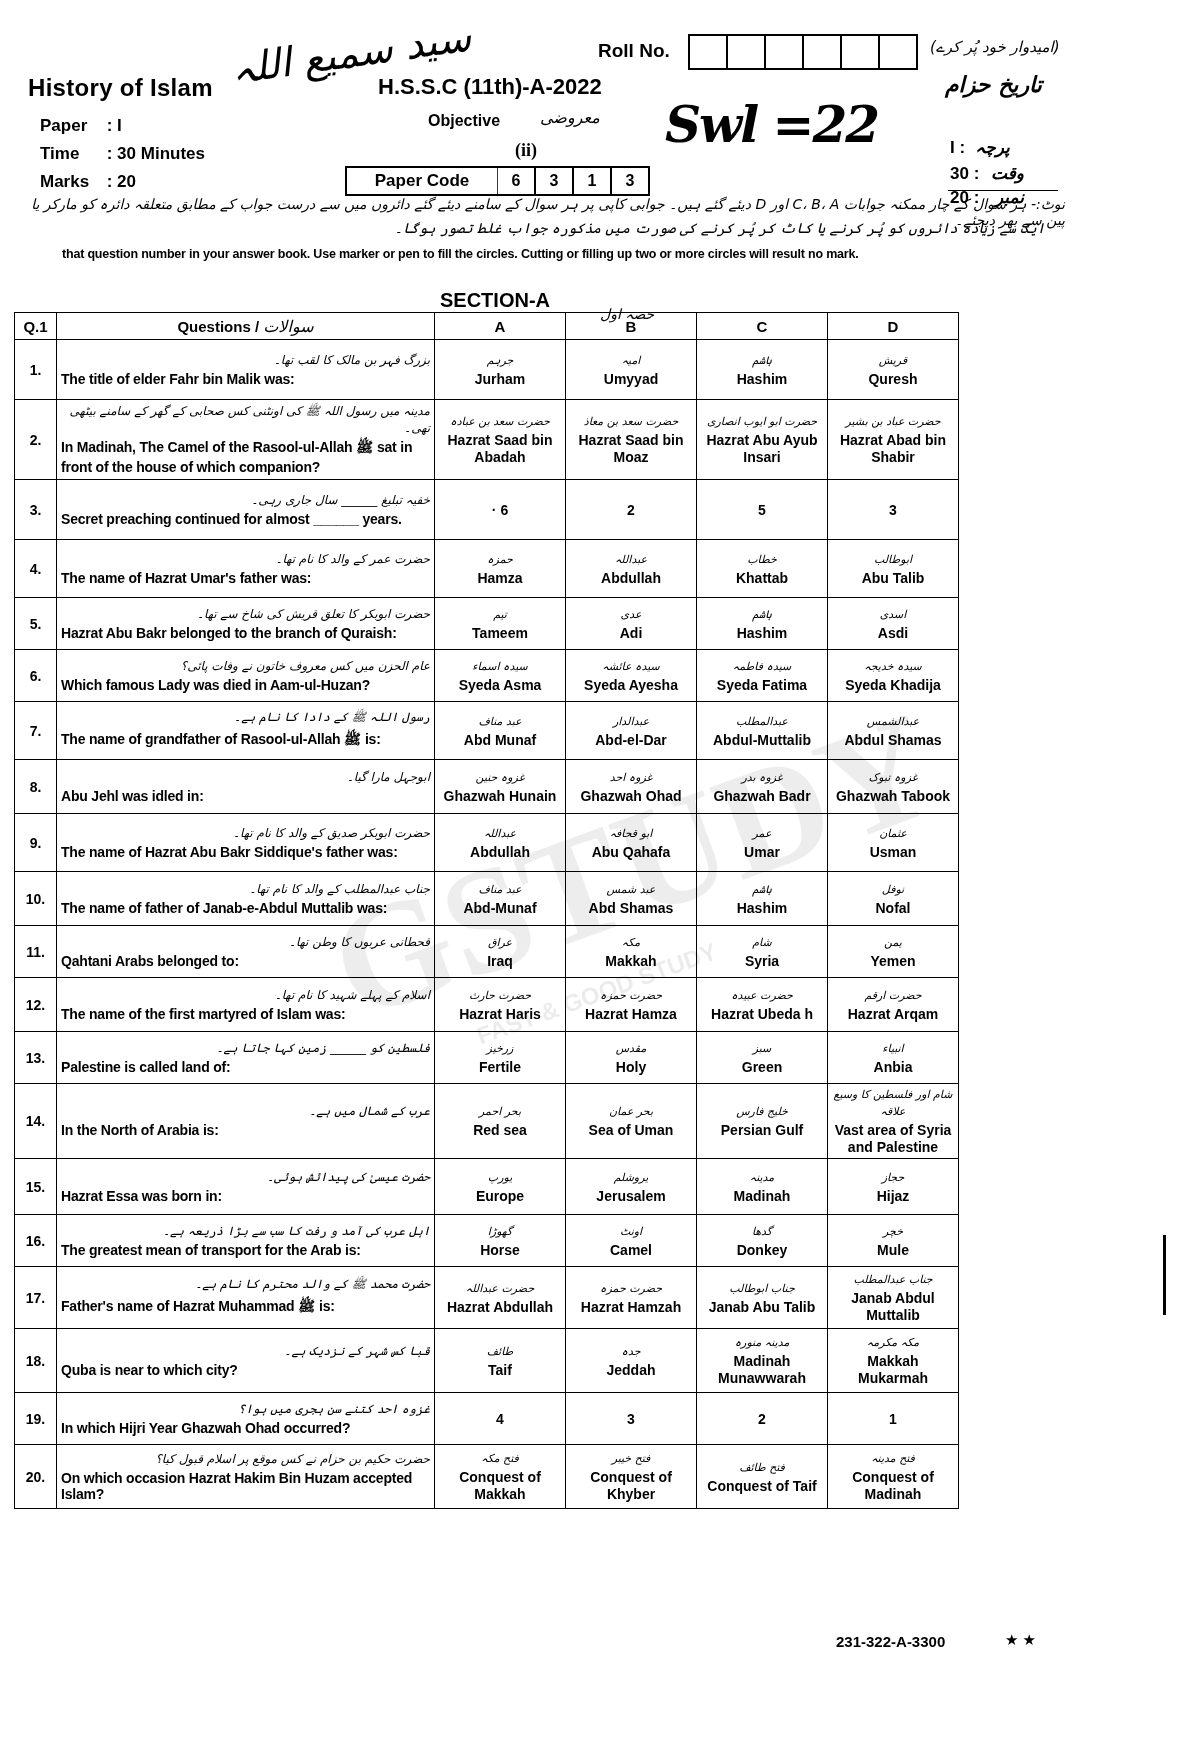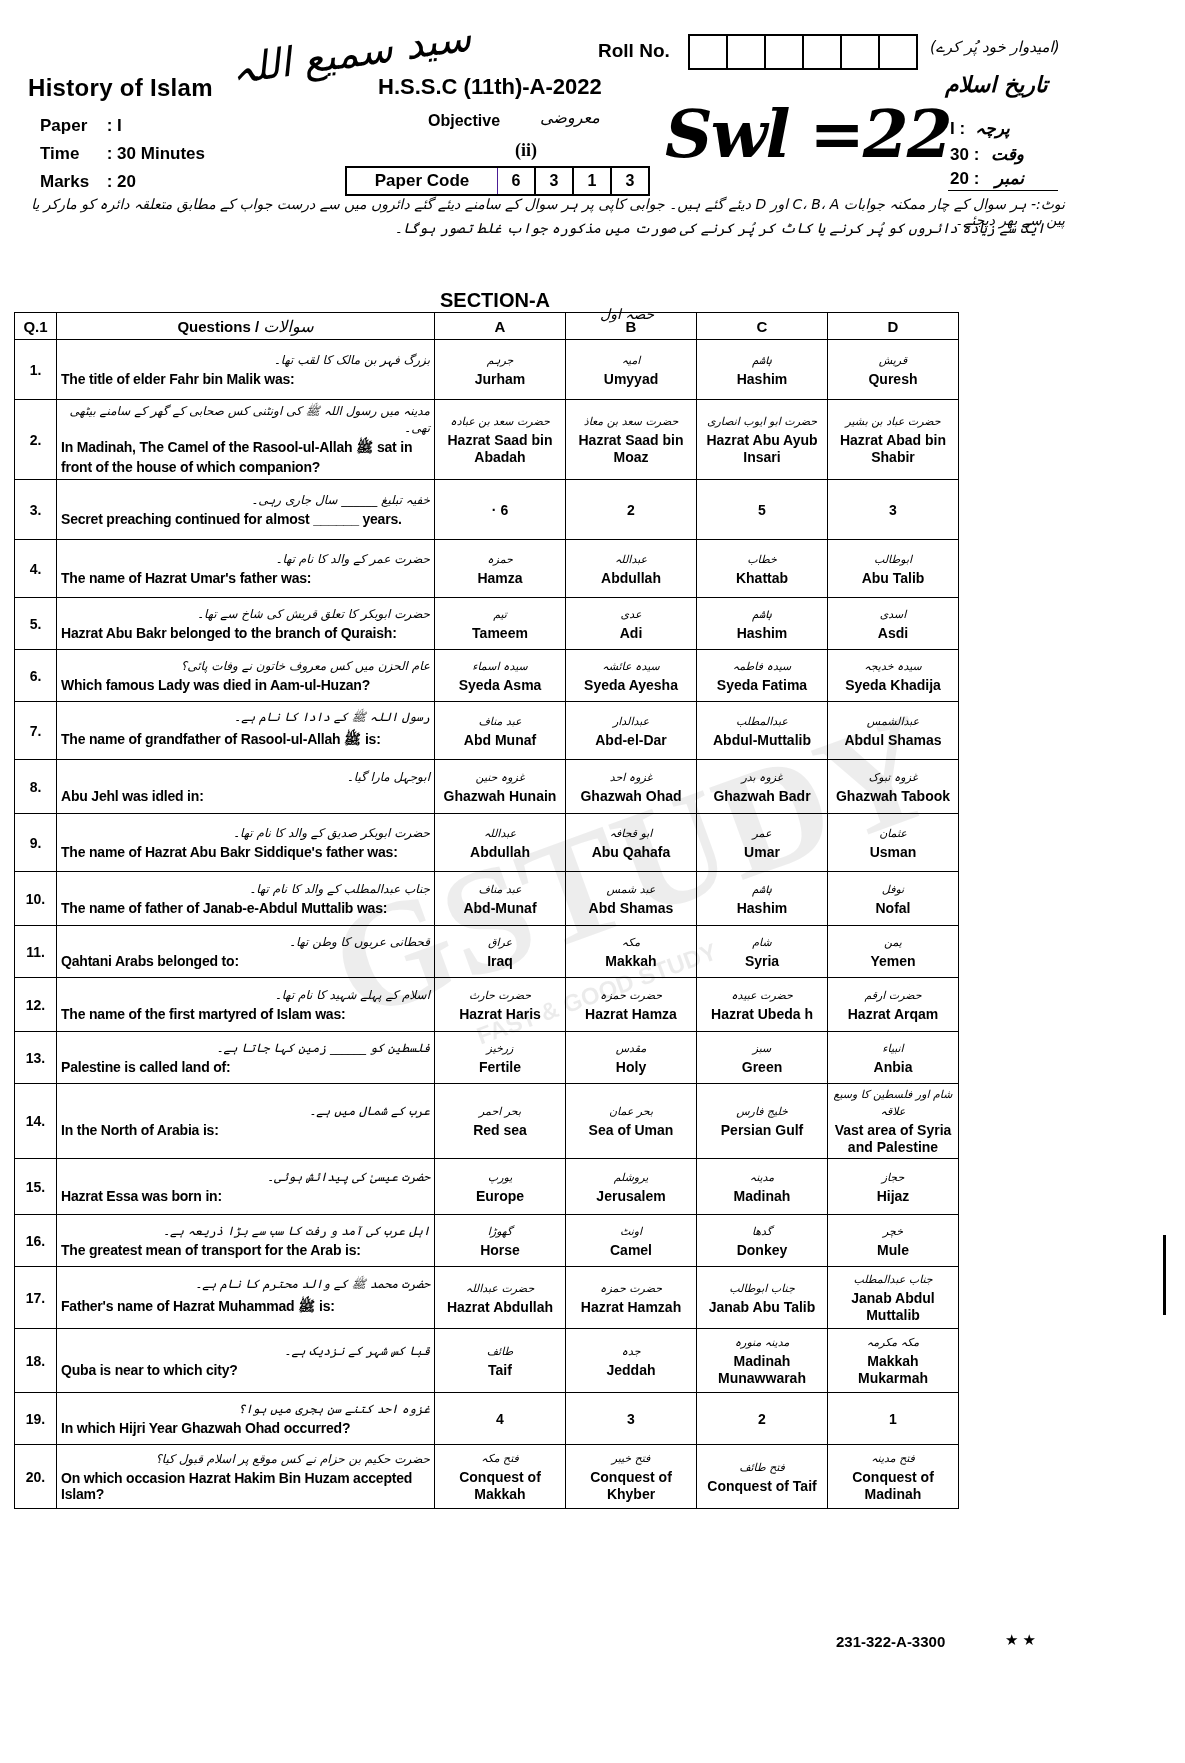--- a/index.html
+++ b/index.html
@@ -18,23 +18,23 @@
   #objective { left: 428px; top: 112px; font-size: 16px; font-weight: bold; }
   #objective-ur { left: 540px; top: 108px; font-size: 16px; }
   #paper-version { left: 515px; top: 140px; font-size: 18px; font-weight: bold; font-family: "Liberation Serif", serif; }
 
   #roll-label { left: 598px; top: 40px; font-size: 19px; font-weight: bold; }
   #roll-boxes { left: 688px; top: 34px; display: flex; border: 2px solid #000; height: 32px; }
   #roll-boxes .box { width: 36px; height: 32px; border-right: 2px solid #000; }
   #roll-boxes .box:last-child { border-right: none; }
   #roll-ur { left: 930px; top: 38px; font-size: 15px; }
   #subject-ur { left: 945px; top: 72px; font-size: 22px; font-weight: bold; }
-  #handwritten { left: 665px; top: 95px; font-size: 66px; font-weight: bold; font-family: "DejaVu Serif", serif; font-style: italic; letter-spacing: -2px; }
+  #handwritten { left: 665px; top: 95px; font-size: 50px; font-weight: bold; font-family: "DejaVu Serif", serif; font-style: italic; letter-spacing: -2px; }
   .meta-ur { left: 950px; font-size: 17px; font-weight: bold; }
-  .meta-ur .ur { display: inline-block; width: 40px; text-align: right; font-family: "DejaVu Sans", sans-serif; font-style: italic; }
+  .meta-ur .ur { display: inline-block; width: 40px; text-align: right; font-family: "DejaVu Sans", sans-serif; font-style: italic; margin-top: 19px; }
 
   #paper-code { left: 345px; top: 166px; display: flex; border: 2px solid #000; height: 26px; }
   #paper-code .pc-lbl { width: 150px; text-align: center; font-weight: bold; font-size: 17px; line-height: 26px; border-right: 1px solid #4c1d95; }
   #paper-code .pc-digit { width: 36px; text-align: center; font-weight: bold; font-size: 16px; line-height: 26px; border-right: 2px solid #000; }
   #paper-code .pc-digit:last-child { border-right: none; }
   #marks-line { left: 948px; top: 190px; width: 110px; border-top: 1.5px solid #000; }
 
   #note-ur-1 { right: 120px; top: 196px; width: 1050px; font-size: 14px; }
   #note-ur-2 { right: 140px; top: 220px; width: 900px; font-size: 14px; text-align: right; }
   #note-en { left: 12px; top: 246px; width: 1060px; font-size: 12.5px; font-weight: bold; line-height: 16px; letter-spacing: -0.2px; }
@@ -90,21 +90,21 @@
 <div class="abs" id="roll-label">Roll No.</div>
 <div class="abs" id="roll-boxes">
   <div class="box"></div>
   <div class="box"></div>
   <div class="box"></div>
   <div class="box"></div>
   <div class="box"></div>
   <div class="box"></div>
 </div>
 <div class="abs urdu" id="roll-ur">(امیدوار خود پُر کرے)</div>
-<div class="abs urdu" id="subject-ur">تاریخ اسلام</div>
+<div class="abs urdu" id="subject-ur">تاریخ حزام</div>
 
 <div class="abs" id="handwritten">Swl =22</div>
 
 <div class="abs meta-ur" style="top:118px;">
   <span>I :</span>
   <span class="ur">پرچہ</span>
 </div>
 <div class="abs meta-ur" style="top:144px;">
   <span>30 :</span>
   <span class="ur">وقت</span>
@@ -119,20 +119,21 @@
   <div class="pc-lbl">Paper Code</div>
   <div class="pc-digit">6</div>
   <div class="pc-digit">3</div>
   <div class="pc-digit">1</div>
   <div class="pc-digit">3</div>
 </div>
 
 <div class="abs urdu" id="note-ur-1">نوٹ:- ہر سوال کے چار ممکنہ جوابات C، B، A اور D دیئے گئے ہیں۔ جوابی کاپی پر ہر سوال کے سامنے دیئے گئے دائروں میں سے درست جواب کے مطابق متعلقہ دائرہ کو مارکر یا پین سے بھر دیجئے۔</div>
 <div class="abs urdu" id="note-ur-2">ایک سے زیادہ دائروں کو پُر کرنے یا کاٹ کر پُر کرنے کی صورت میں مذکورہ جواب غلط تصور ہوگا۔</div>
 <div class="abs" id="note-en">
+  <div class="indent">that question number in your answer book. Use marker or pen to fill the circles. Cutting or filling up two or more circles will result no mark.</div>
 </div>
 
 <div class="abs" id="section-title">SECTION-A</div>
 <div class="abs urdu" id="section-ur">حصہ اول</div>
 
 <div class="abs" id="watermark">GSTUDY</div>
 <div class="abs" id="watermark-sub">FAST &amp; GOOD STUDY</div>
 
 <table class="abs" id="mcq-table">
   <colgroup>

